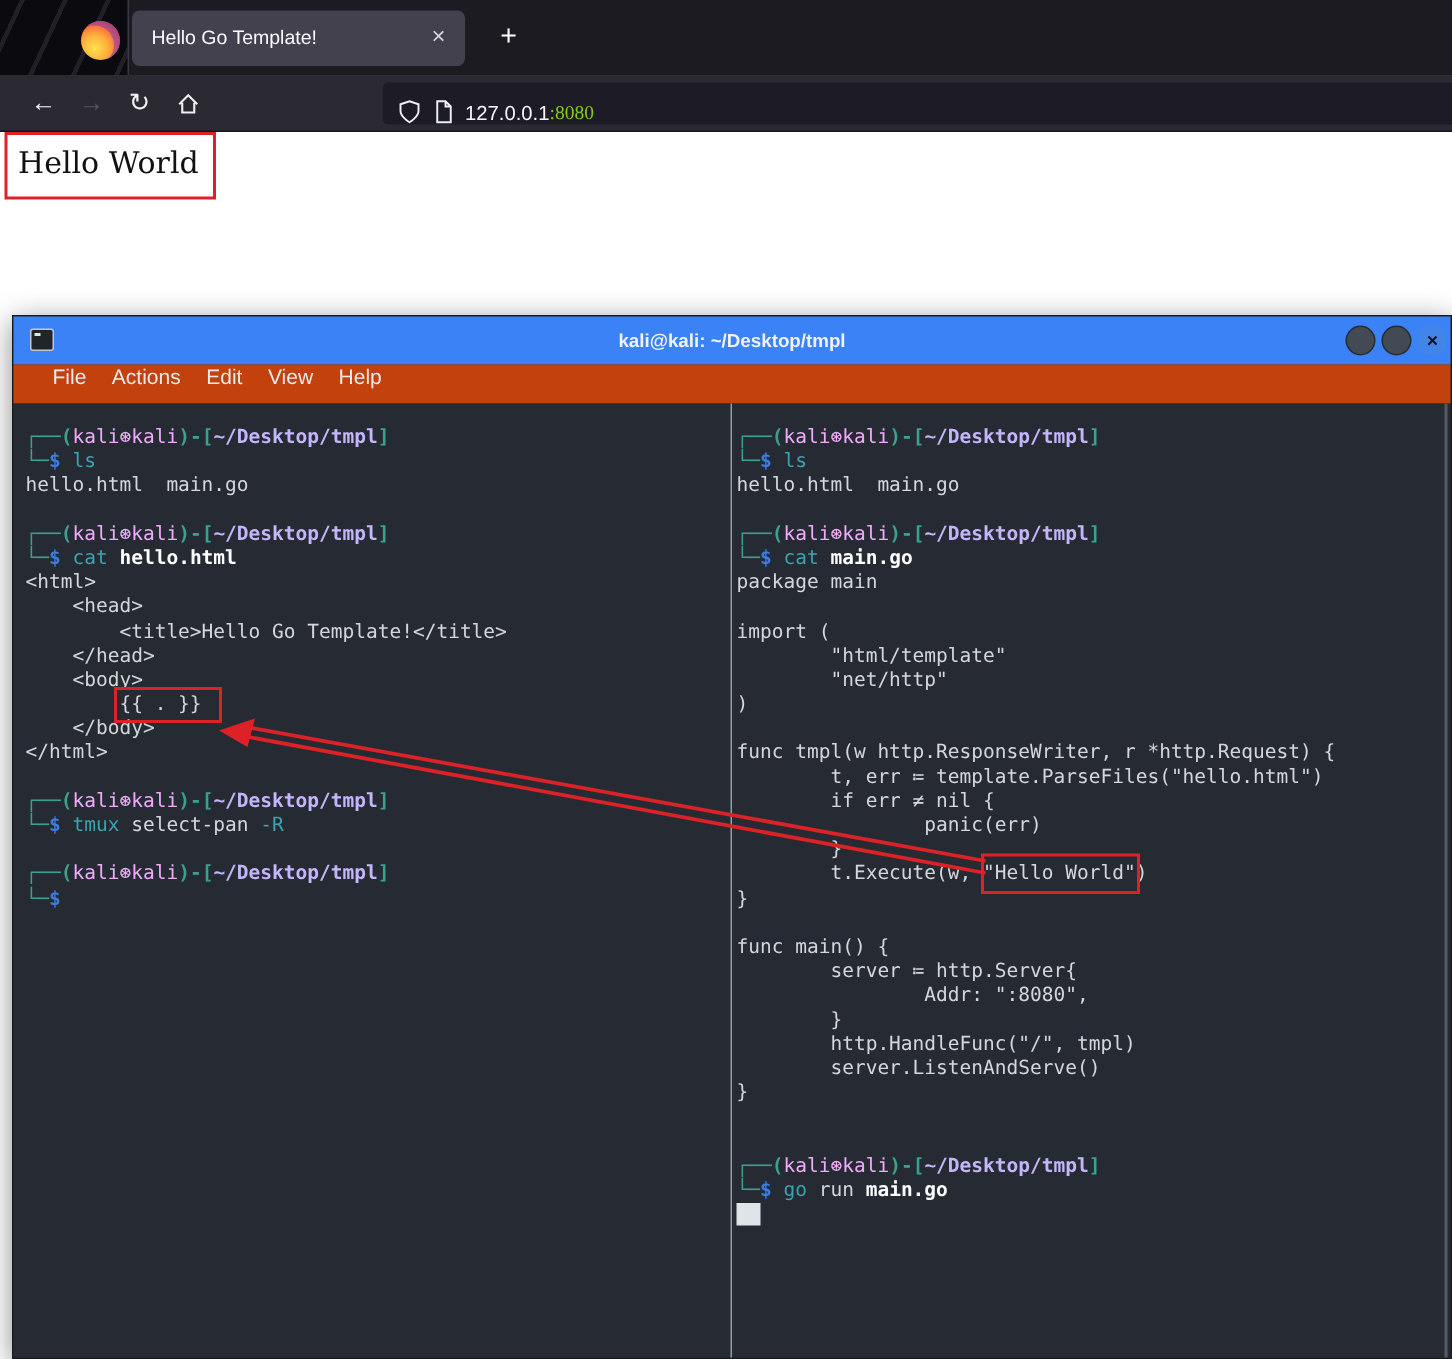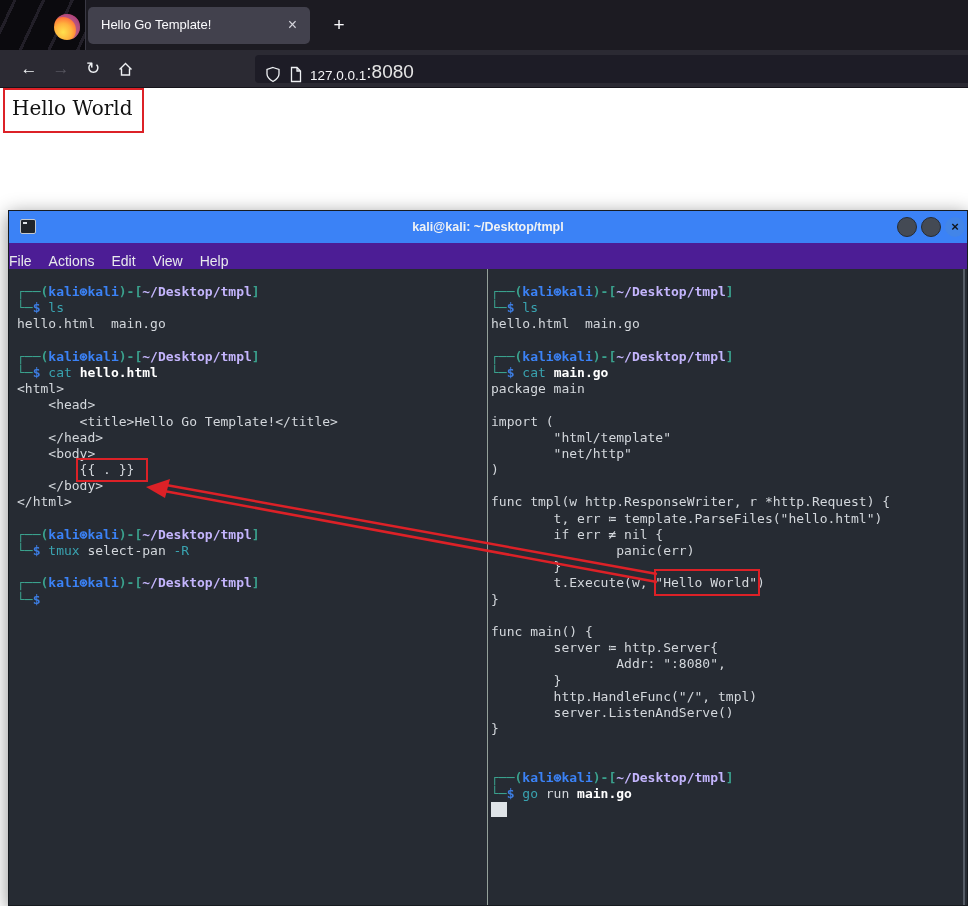--- a/index.html
+++ b/index.html
@@ -24,54 +24,54 @@
   .toolbar { position:absolute; left:0; top:50px; width:968px; height:38px; background:#2b2a33;
     border-bottom:1px solid #16151c; display:flex; align-items:center; }
   .nav-icon { width:32px; text-align:center; color:#eef0f3; font-size:17px; }
   .nav-icon.b1 { margin-left:13px; }
   .nav-icon.disabled { color:#56555f; }
   .nav-icon svg { vertical-align:middle; }
   .urlbar { position:absolute; left:255px; top:5px; right:0; height:28px; background:#1d1c26;
     border-radius:4px 0 0 4px; display:flex; align-items:flex-end; padding-left:10px; }
   .urlbar svg { margin-right:7px; }
   .url-host { color:#f6f6f8; font-size:13.5px; }
-  .url-port { color:#e5e5e5; font-size:19px; }
+  .url-port { color:#84cc16; font-size:13px;font-family:Liberation Serif, serif; }
 
   
   .page { position:absolute; left:0; top:89px; width:968px; height:817px; background:#ffffff; }
   .hello { position:absolute; left:12px; top:7px; font-family:"DejaVu Serif", serif;
     font-size:20px; color:#111111; }
 
   
   .terminal { position:absolute; left:8px; top:210px; width:960px; height:696px;
     background:#262b33; border:1px solid #171b20; box-shadow:0 4px 18px rgba(0,0,0,.45); }
   .titlebar { position:absolute; left:0; top:0; width:100%; height:32px; background:#3b82f6; }
   .term-icon { position:absolute; left:11px; top:8px; width:16px; height:15px; background:#20252b;
     border:1px solid #c3c8ce; border-radius:2px; }
   .term-icon::after { content:""; position:absolute; left:2px; top:2px; width:4px; height:2px; background:#dfe3e7; }
   .title { position:absolute; left:0; right:0; top:0; height:32px; line-height:32px; text-align:center;
     color:#f0f2f4; font-size:12.5px; font-weight:bold; }
   .wb { position:absolute; top:217px; width:20px; height:20px; border-radius:50%; }
   .wb.min { left:897px; background:#444a54; border:1px solid #262b32; }
   .wb.max { left:921px; background:#444a54; border:1px solid #262b32; }
   .wb.close { left:945px; background:#4285e8; color:#10151b; font-size:13px; font-weight:bold;
     text-align:center; line-height:20px; }
-  .menubar { position:absolute; left:0; top:32px; width:100%; height:26px; background:#4c1d95;
-    display:flex; gap:17px; align-items:flex-end; }
+  .menubar { position:absolute; left:0; top:32px; width:100%; height:26px; background:#c2410c;
+    display:flex; gap:17px; align-items:flex-start; padding-left:26px; }
   .menubar span { color:#e8eaec; font-size:14px; }
   .panes { position:absolute; left:0; top:58px; width:958px; height:636px; background:#262b33; }
   .pane { position:absolute; top:0; height:100%; padding-top:15px; overflow:hidden;
     font-family:"DejaVu Sans Mono", monospace; font-size:13px; }
   .pane.left  { left:0;   width:478px; padding-left:8px; }
   .pane.right { left:479px; width:476px; padding-left:3px; }
   .divider { position:absolute; left:478px; top:0; width:1px; height:100%; background:#94a09a; }
   .scrollbar { position:absolute; right:2px; top:0; width:2px; height:100%; background:#555c66; }
   .term-line { white-space:pre; height:16.2px; line-height:16.2px; }
   .sg-f { color:#3aa18d; font-weight:bold; }
-  .sg-u { color:#3b82f6; font-weight:bold; }
+  .sg-u { color:#f0abfc; font-weight:normal; }
   .sg-d { color:#3d7de2; font-weight:bold; }
   .sg-p { color:#c4b5fd; font-weight:bold; }
   .sg-c { color:#39a3b0; }
   .sg-t { color:#d3d7dc; }
   .sg-b { color:#ffffff; font-weight:bold; }
   .sg-cur { background:#dfe4e8; color:transparent; }
 
   
   .red-box { position:absolute; border:2px solid #dc2127; }
   .box-page  { left:3px;   top:88px;  width:141px; height:45px; }

